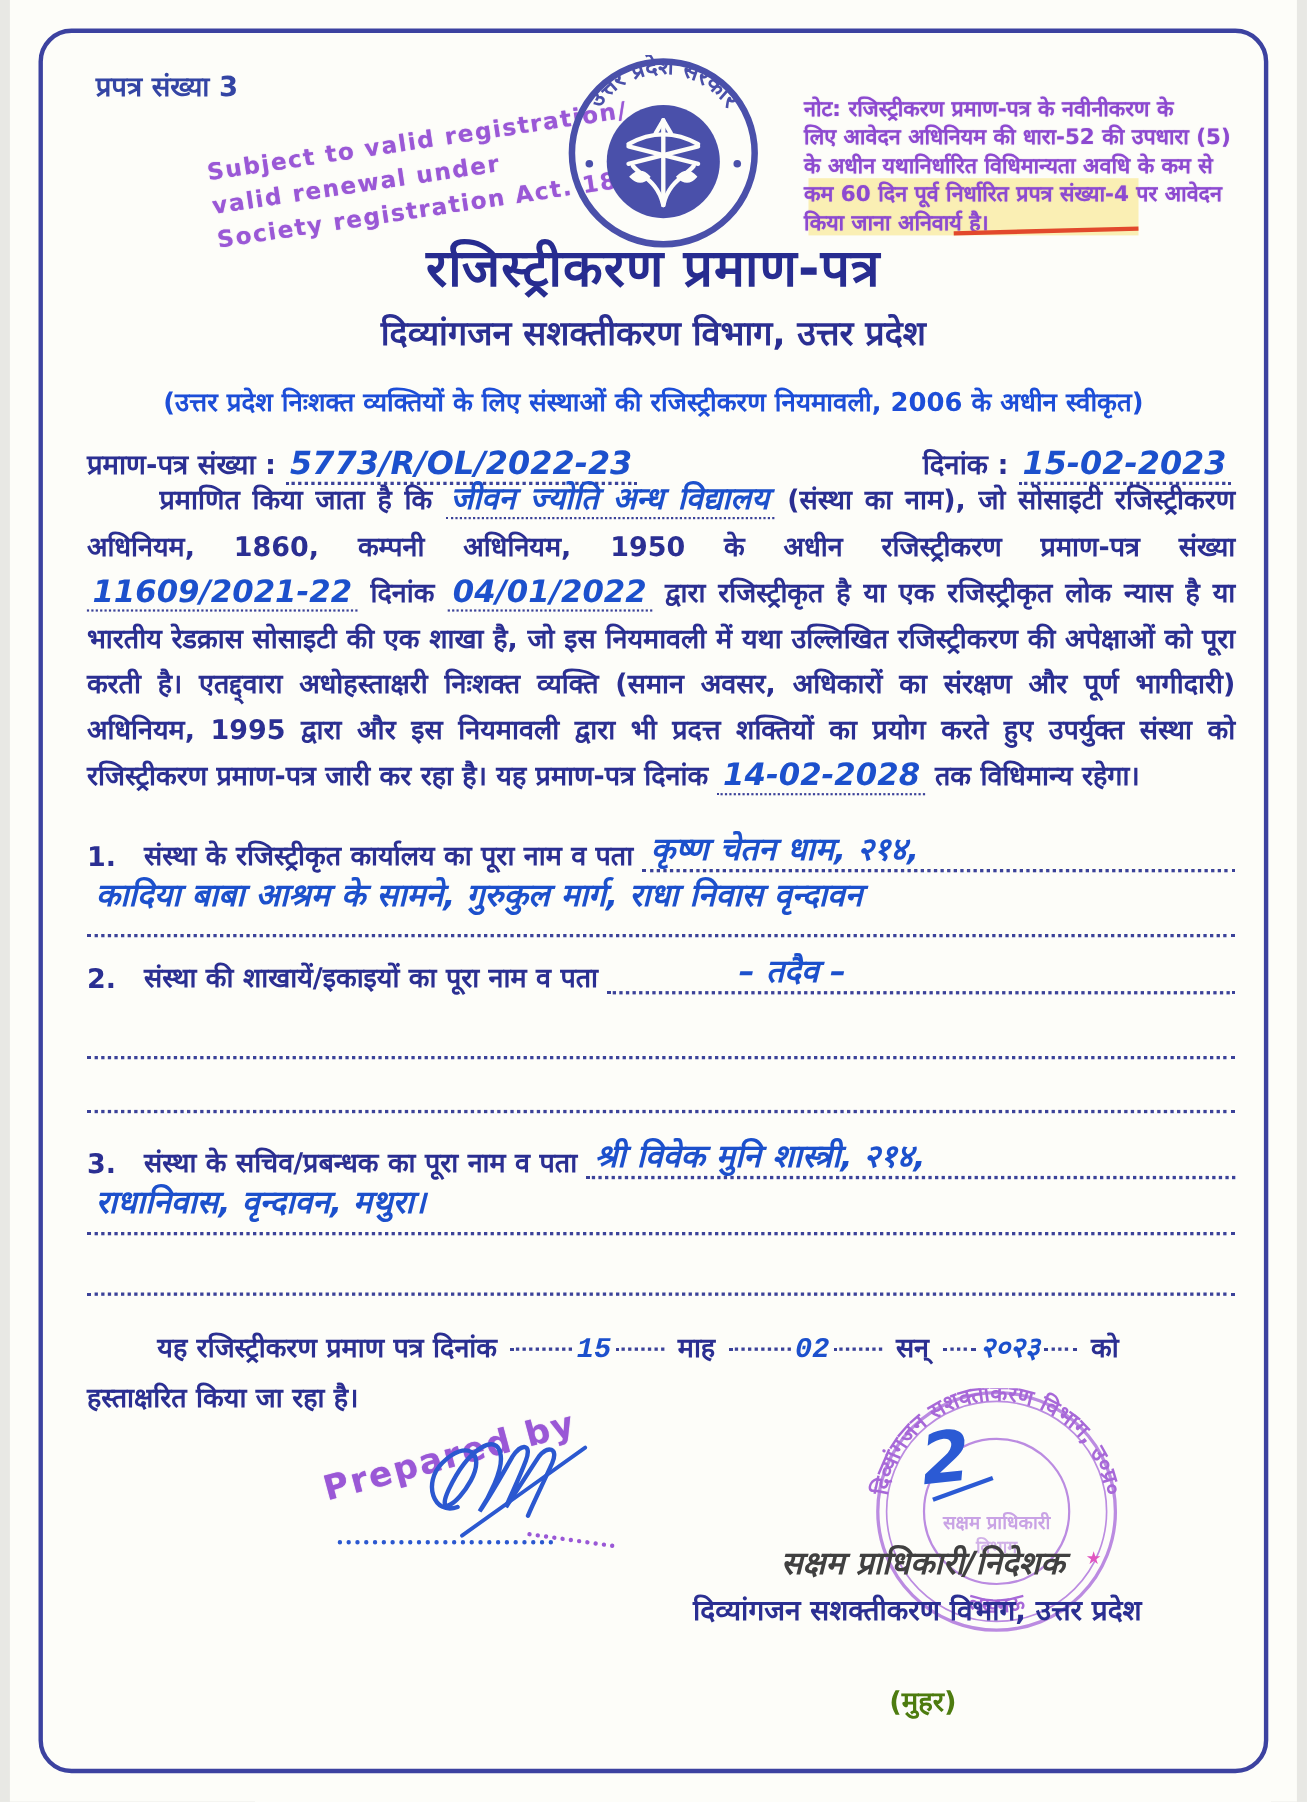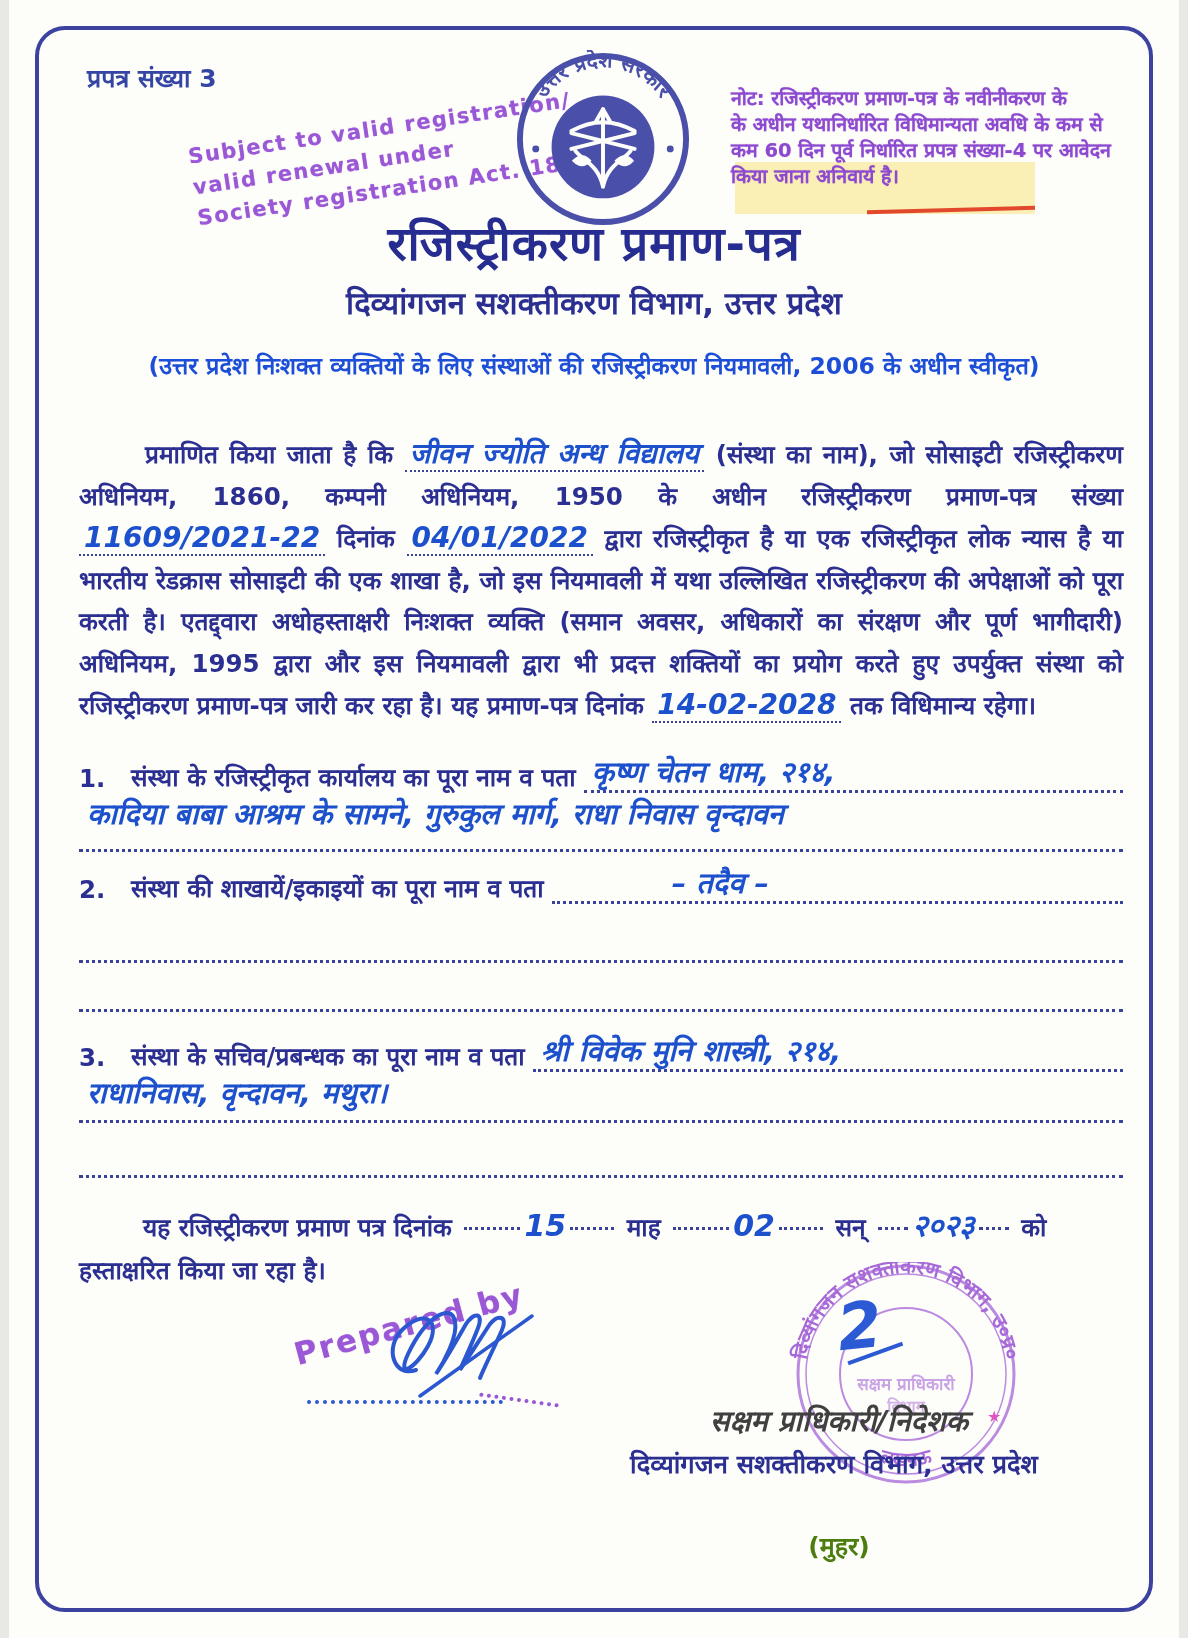--- a/index.html
+++ b/index.html
@@ -53,21 +53,21 @@
   .r-e1{height:56px;}
   .r-e2{height:46px;}
   .r-item3{height:52px;margin-top:8px;}
   .r-c3{height:48px;}
   .r-e3{height:52px;}
   .tadaiv{display:inline-block;margin-left:112px;}
   .closing{font-size:24.5px;line-height:43px;margin-top:26px;}
   .closing .ind{display:inline-block;width:64px;}
   .lead{display:inline-block;height:4px;border-bottom:3px dotted #3b4299;margin:0 4px;vertical-align:6px;}
   .w56{width:56px;}.w44{width:44px;}.w30{width:30px;}
-  .closing .hw{font-size:30px;}
+  .closing .hw{font-size:26px;font-family:Liberation Mono, monospace;}
   
   .prepared{position:absolute;left:282px;top:1306px;transform:rotate(-15deg);color:#9a58d6;font-size:31px;font-weight:700;letter-spacing:2px;text-shadow:0 0 1px rgba(154,88,214,.6);z-index:3;}
   .sig{position:absolute;left:345px;top:1268px;z-index:4;}
   .sig-dots{position:absolute;left:298px;top:1400px;width:196px;border-bottom:4px dotted #2b58d0;z-index:3;}
   .sig-dots2{position:absolute;left:470px;top:1398px;width:80px;border-bottom:4px dotted #9a58d6;transform:rotate(8deg);z-index:3;}
   .seal-stamp{position:absolute;left:742px;top:1262px;z-index:1;}
   .stamp-sign{position:absolute;left:828px;top:1288px;z-index:4;color:#2b5ad4;font-size:64px;font-weight:700;font-style:italic;transform:rotate(-6deg);}
   .stamp-sign::after{content:"";display:block;width:58px;border-bottom:4px solid #2b5ad4;transform:rotate(-14deg);margin-top:-10px;margin-left:6px;}
   .authority{position:absolute;left:560px;right:70px;top:1400px;text-align:center;font-size:29px;font-weight:700;color:#404040;z-index:2;font-style:italic;}
   .authority-dept{position:absolute;left:540px;right:60px;top:1446px;text-align:center;font-size:25.5px;font-weight:700;color:#2b2f92;z-index:2;}
@@ -104,29 +104,40 @@
       <path d="M90 138 C 85 116 70 112 62 102 M90 138 C 95 116 110 112 118 102"></path>
       <path d="M60 112 q9 -9 17 0 q-8 9 -17 0 Z" fill="#fdfdf9" stroke-width="2"></path>
       <path d="M103 112 q9 -9 17 0 q-8 9 -17 0 Z" fill="#fdfdf9" stroke-width="2"></path>
     </g>
   </svg>
 
   <div class="note">
     <div class="note-hl"></div>
     <div class="note-red"></div>
     <span class="note-line">नोट: रजिस्ट्रीकरण प्रमाण-पत्र के नवीनीकरण के</span>
+    <span class="note-line">लिए आवेदन अधिनियम की धारा-52 की उपधारा (5)</span>
     <span class="note-line">के अधीन यथानिर्धारित विधिमान्यता अवधि के कम से</span>
     <span class="note-line">कम 60 दिन पूर्व निर्धारित प्रपत्र संख्या-4 पर आवेदन</span>
     <span class="note-line">किया जाना अनिवार्य है।</span>
   </div>
 
   <div class="title">रजिस्ट्रीकरण प्रमाण-पत्र</div>
   <div class="dept">दिव्यांगजन सशक्तीकरण विभाग, उत्तर प्रदेश</div>
   <div class="rule-line">(उत्तर प्रदेश निःशक्त व्यक्तियों के लिए संस्थाओं की रजिस्ट्रीकरण नियमावली, 2006 के अधीन स्वीकृत)</div>
 
+  <div class="cert-row">
+    <div class="cert-no print">
+      <span>प्रमाण-पत्र संख्या :</span>
+      <span class="hw">5773/R/OL/2022-23</span>
+    </div>
+    <div class="cert-date print">
+      <span>दिनांक :</span>
+      <span class="hw">15-02-2023</span>
+    </div>
+  </div>
 
   <div class="content">
     <p class="para print"><span>प्रमाणित किया जाता है कि </span><span class="hw hw-in">जीवन ज्योति अन्ध विद्यालय</span><span> (संस्था का नाम), जो सोसाइटी रजिस्ट्रीकरण अधिनियम, 1860, कम्पनी अधिनियम, 1950 के अधीन रजिस्ट्रीकरण प्रमाण-पत्र संख्या </span><span class="hw hw-in">11609/2021-22</span><span> दिनांक </span><span class="hw hw-in">04/01/2022</span><span> द्वारा रजिस्ट्रीकृत है या एक रजिस्ट्रीकृत लोक न्यास है या भारतीय रेडक्रास सोसाइटी की एक शाखा है, जो इस नियमावली में यथा उल्लिखित रजिस्ट्रीकरण की अपेक्षाओं को पूरा करती है। एतद्द्वारा अधोहस्ताक्षरी निःशक्त व्यक्ति (समान अवसर, अधिकारों का संरक्षण और पूर्ण भागीदारी) अधिनियम, 1995 द्वारा और इस नियमावली द्वारा भी प्रदत्त शक्तियों का प्रयोग करते हुए उपर्युक्त संस्था को रजिस्ट्रीकरण प्रमाण-पत्र जारी कर रहा है। यह प्रमाण-पत्र दिनांक </span><span class="hw hw-in">14-02-2028</span><span> तक विधिमान्य रहेगा।</span></p>
 
     <div class="items print">
       <div class="row r-item1">
         <span class="num">1.</span>
         <span class="lbl">संस्था के रजिस्ट्रीकृत कार्यालय का पूरा नाम व पता</span>
         <span class="fill"><span class="hw">कृष्ण चेतन धाम, २१४,</span></span>
       </div>

